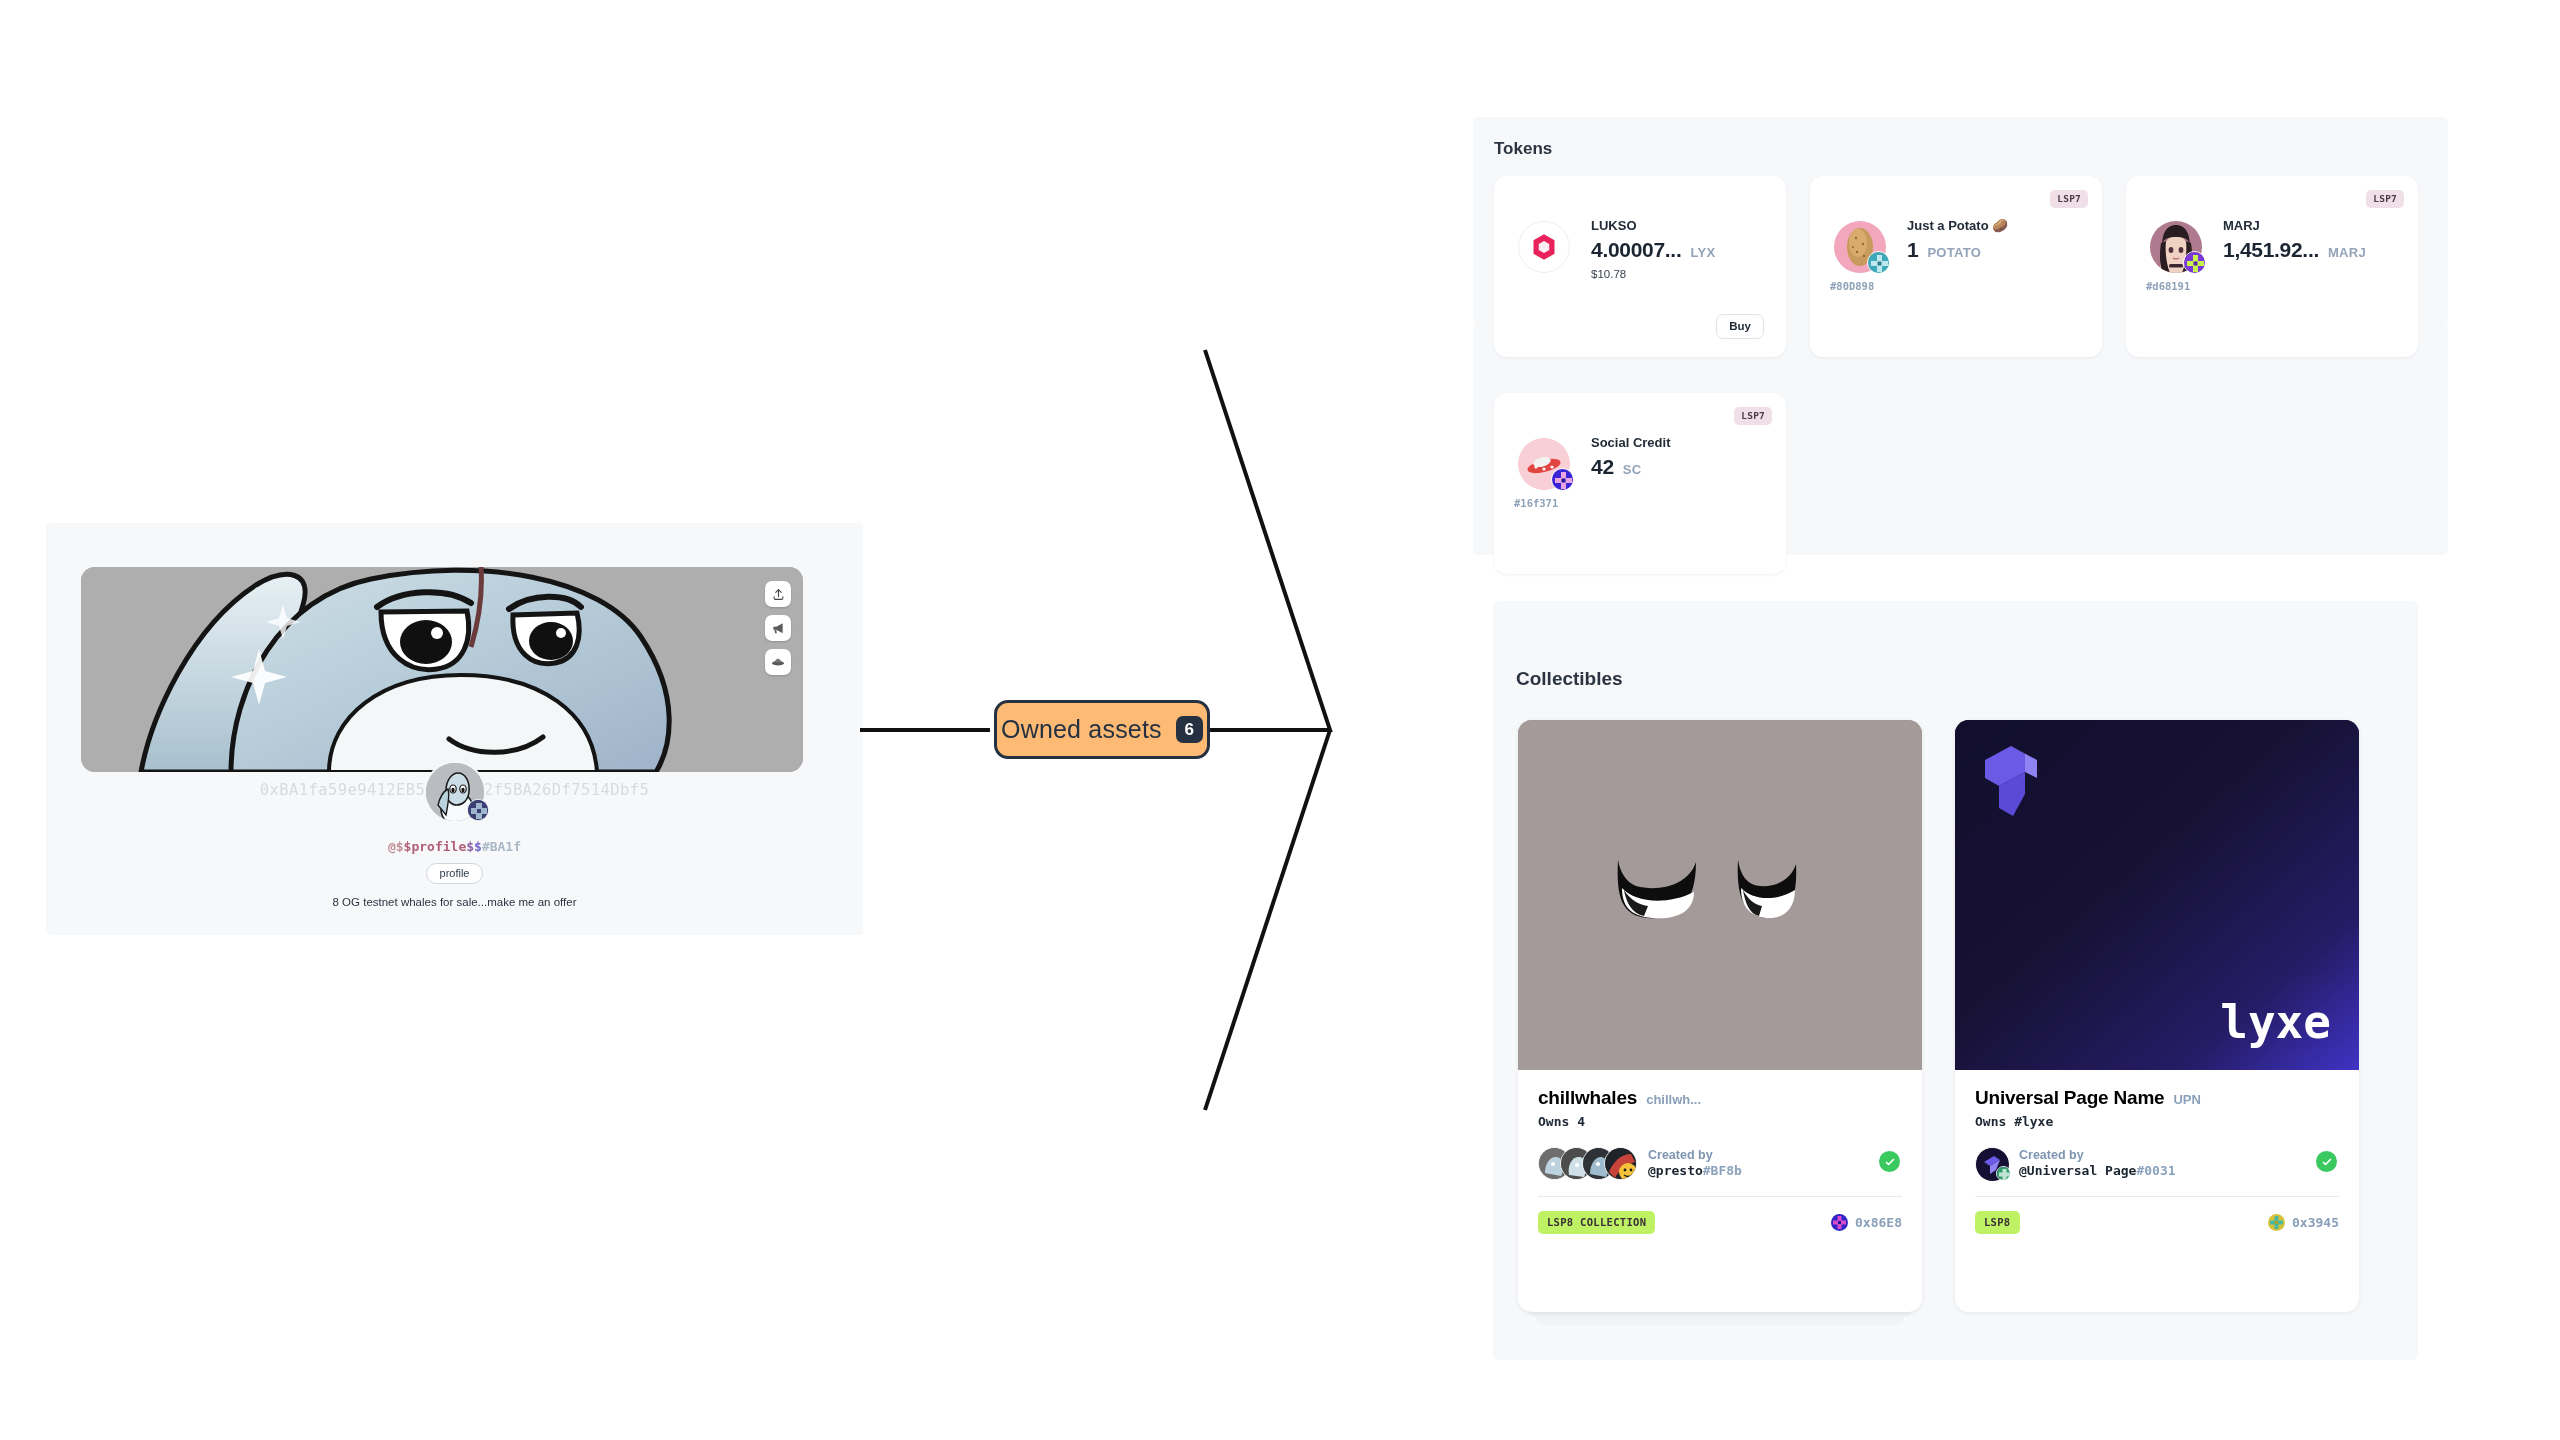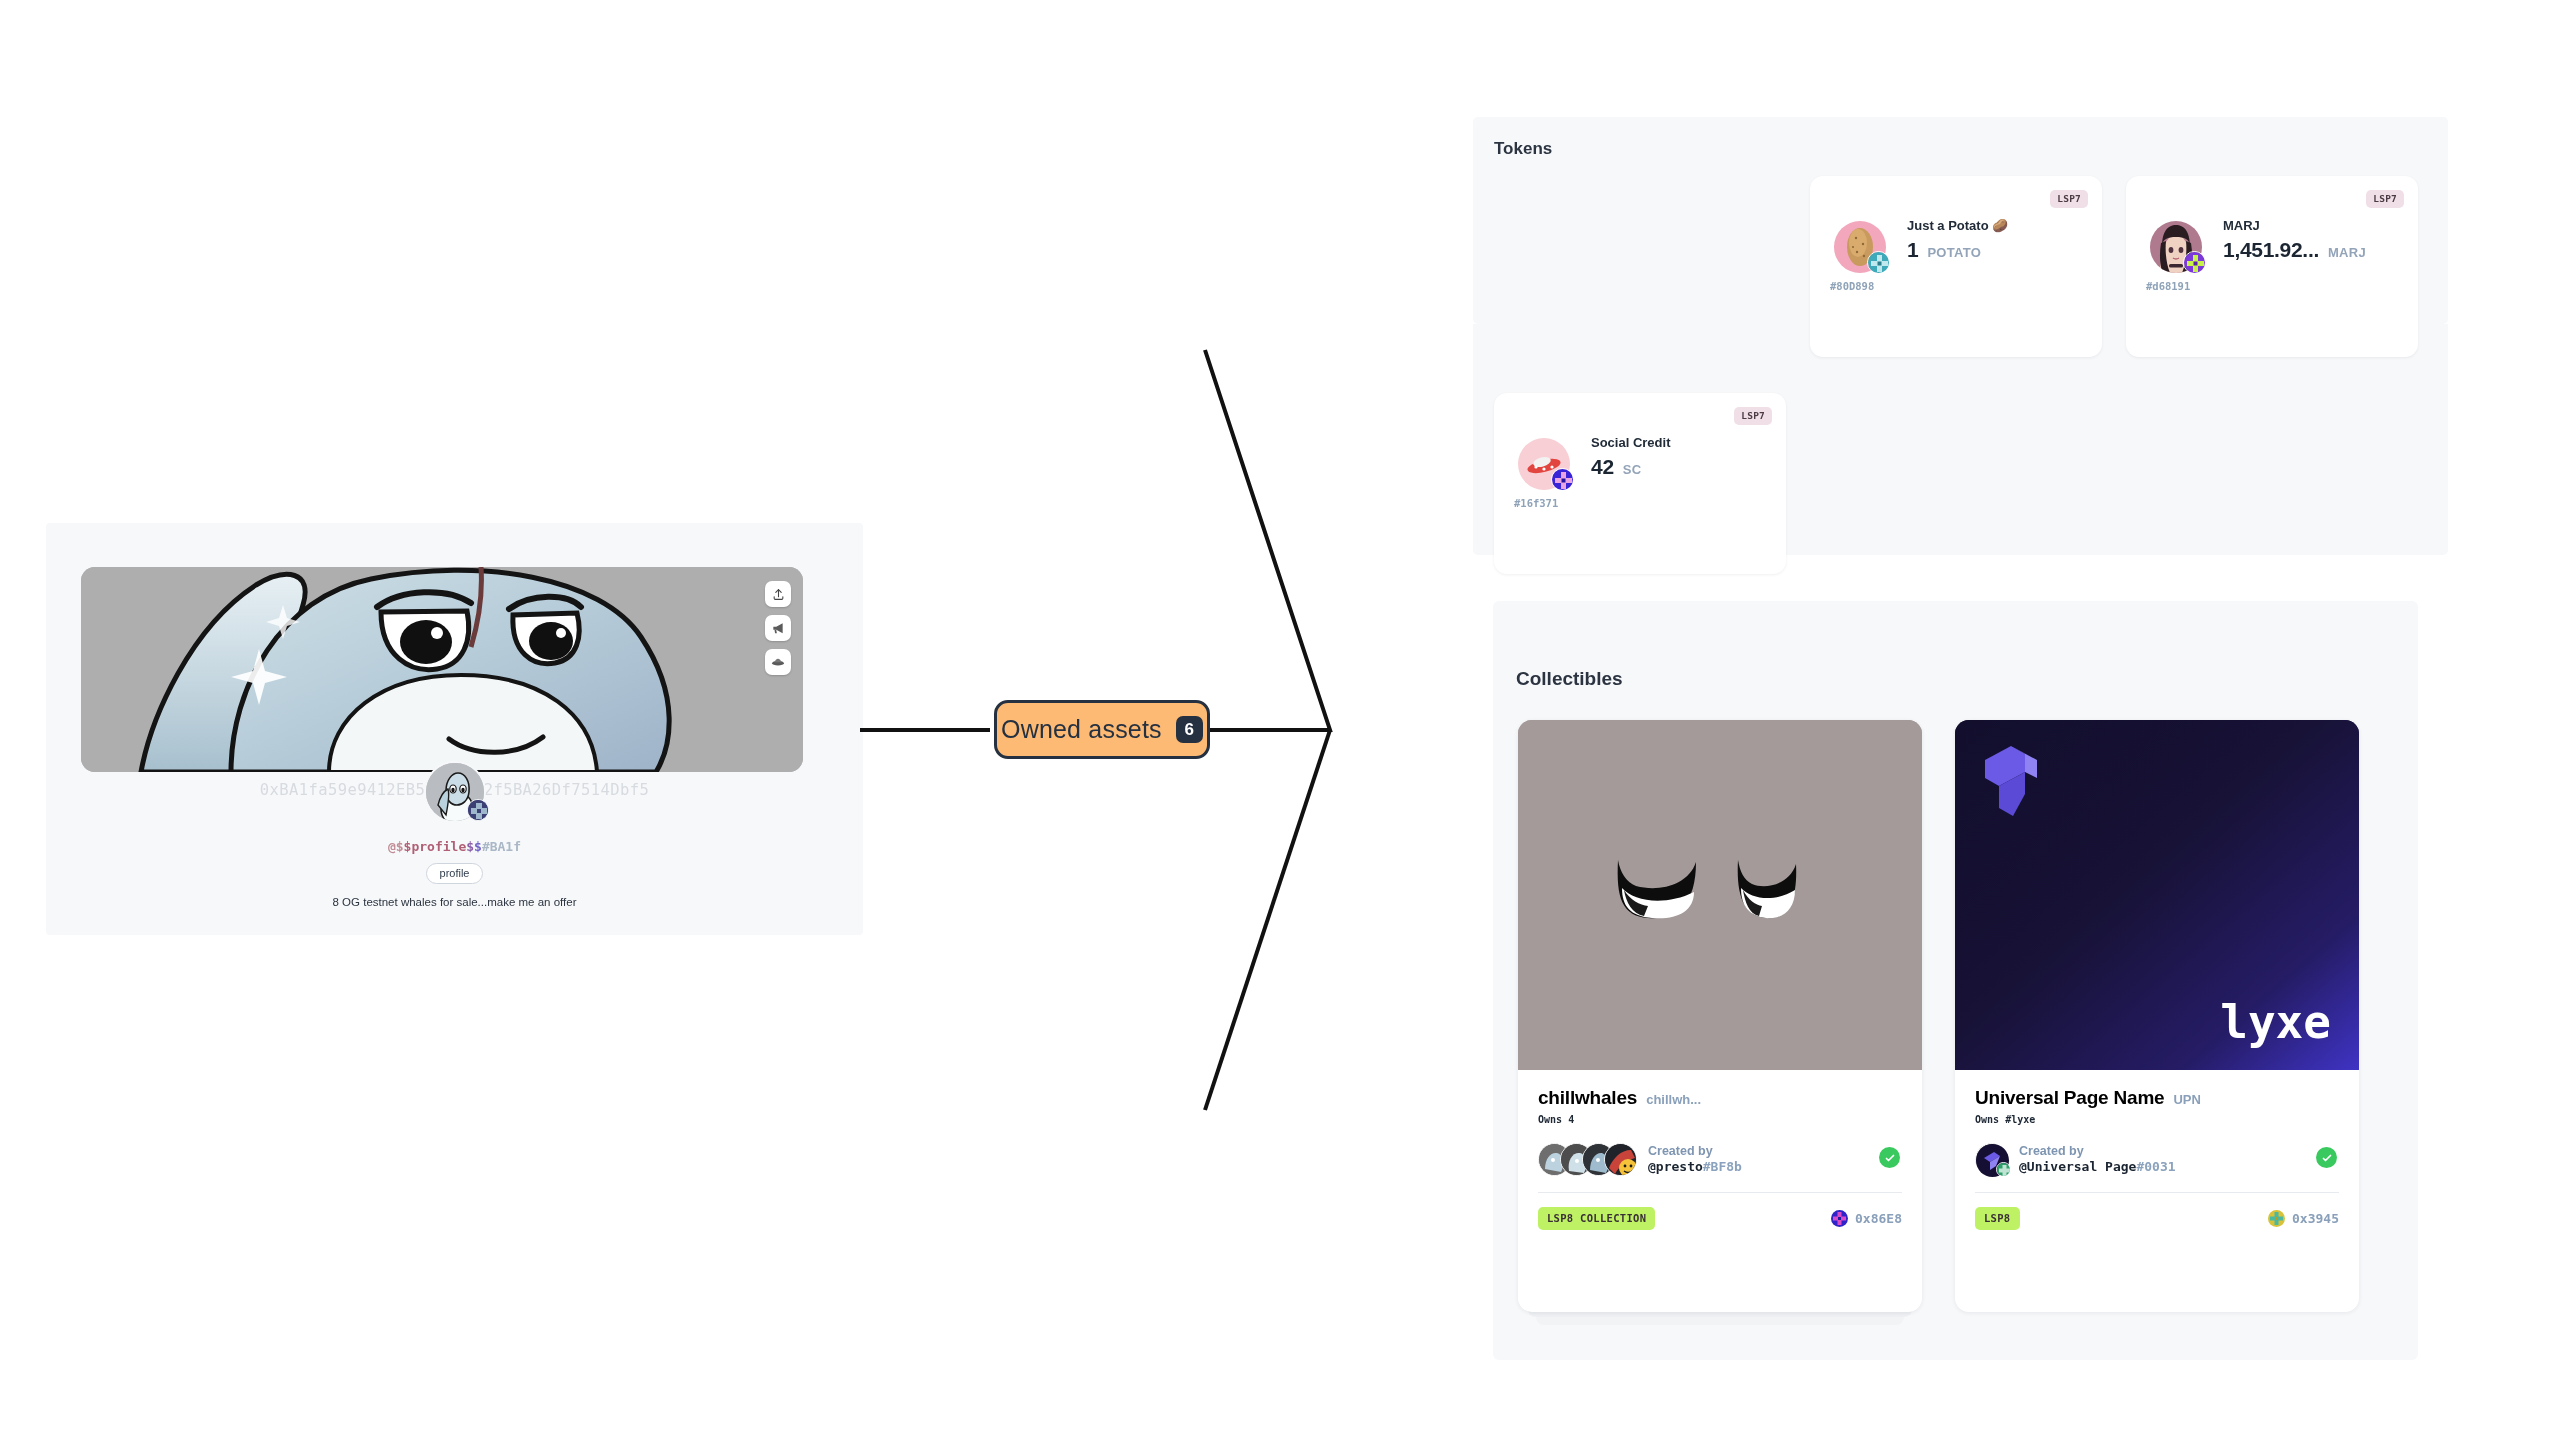--- a/index.html
+++ b/index.html
@@ -204,21 +204,21 @@
   #nft-deck2 { left: 1536px; top: 1317px; width: 368px; height: 8px; background:#f1f3f5; }
 
   .nft-media { width: 100%; height: 350px; position: relative; overflow: hidden; }
   #media-chill { background: #a39a99; }
   #media-upn { background: linear-gradient(135deg, #130f2e 0%, #171237 40%, #241c63 72%, #3b30b8 100%); }
 
   .nft-info { padding: 17px 20px 0; }
   .nft-head { display:flex; align-items: baseline; gap: 9px; }
   .nft-title { font-size: 19px; font-weight: bold; color: #000000; letter-spacing:-.2px; }
   .nft-sub { font-size: 13px; color: #8aa0ba; font-weight: bold; }
-  .nft-owns { margin-top: 5px; font-family: "DejaVu Sans Mono", monospace; font-size: 10px; color: #1e2835; font-weight: bold; }
+  .nft-owns { margin-top: 5px; font-family: "DejaVu Sans Mono", monospace; font-size: 13px; color: #1e2835; font-weight: bold; }
   .nft-creator-row {
     display:flex; align-items:center; gap: 11px;
     margin-top: 18px; position: relative;
   }
   .avatar-stack { display:flex; position:relative; height: 33px; }
   .avatar-stack .av {
     width: 33px; height: 33px; border-radius: 50%;
     overflow:hidden; border: 1.5px solid #fff;
     margin-left: -11px; background:#6b6b6b;
   }
@@ -358,20 +358,39 @@
 
   <div id="callout">
     <div id="callout-label">Owned assets</div>
     <div id="callout-badge">6</div>
   </div>
 
   <div id="tokens-panel"></div>
   <div id="tokens-panel-lower"></div>
   <div id="tokens-title" class="panel-title">Tokens</div>
 
+  <div class="token-card" id="tok-lukso">
+    <div class="tok-icon-wrap">
+      <div class="tok-icon tok-icon-ring">
+        <svg width="30" height="30" viewBox="0 0 40 40">
+          <path d="M20 3 L34 11 L34 29 L20 37 L6 29 L6 11 Z" fill="#e8225a"></path>
+          <path d="M20 12 L27 16 L27 24 L20 28 L13 24 L13 16 Z" fill="#fdeef3"></path>
+        </svg>
+      </div>
+    </div>
+    <div class="tok-text">
+      <div class="tok-name">LUKSO</div>
+      <div class="tok-amount-row">
+        <span class="tok-amount">4.00007...</span>
+        <span class="tok-symbol">LYX</span>
+      </div>
+      <div class="tok-fiat">$10.78</div>
+    </div>
+    <div id="buy-button">Buy</div>
+  </div>
 
   <div class="token-card" id="tok-potato">
     <div class="lsp-badge">LSP7</div>
     <div class="tok-icon-wrap">
       <div class="tok-icon">
         <svg width="52" height="52" viewBox="0 0 52 52">
           <rect width="52" height="52" fill="#f2a7bd"></rect>
           <ellipse cx="26" cy="26" rx="13" ry="19" fill="#c99a5e"></ellipse>
           <ellipse cx="24" cy="22" rx="9" ry="14" fill="#d9ab6d"></ellipse>
           <circle cx="22" cy="17" r="1.2" fill="#8f6a38"></circle>

